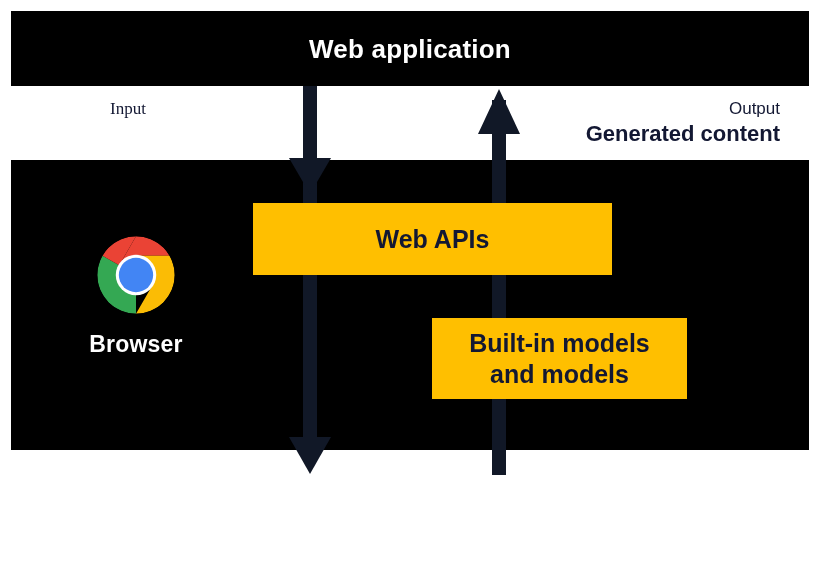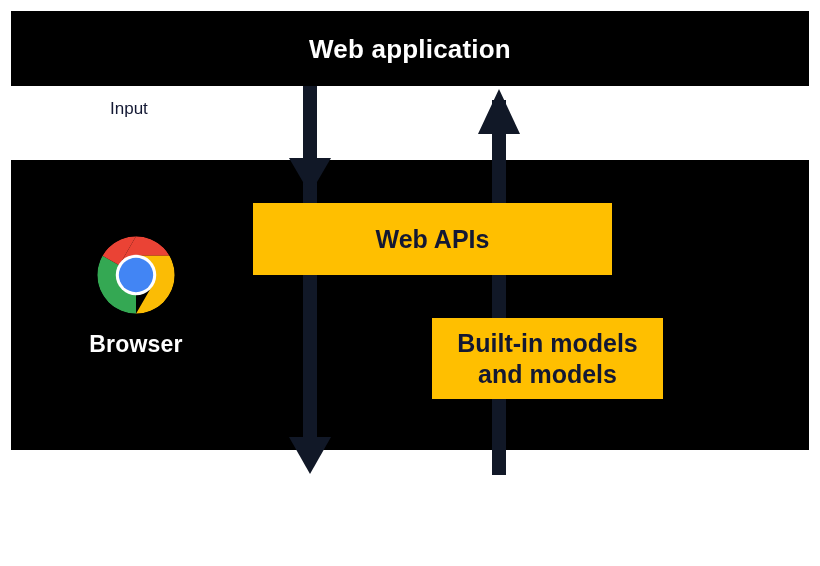--- a/index.html
+++ b/index.html
@@ -96,21 +96,21 @@
   #box-web-apis {
     left: 253px;
     top: 203px;
     width: 359px;
     height: 72px;
     font-size: 25px;
   }
   #box-builtin-models {
     left: 432px;
     top: 318px;
-    width: 231px;
+    width: 255px;
     height: 81px;
     font-size: 25px;
   }
 
   
   #arrows {
     position: absolute;
     left: 0;
     top: 0;
     width: 820px;
@@ -122,20 +122,21 @@
   
   .io-label {
     position: absolute;
     color: #131833;
     line-height: 1.25;
   }
   #io-input {
     left: 110px;
     top: 98px;
     text-align: center;
+    font-family: Liberation Serif, serif;
   }
   #io-output {
     right: 40px;
     top: 98px;
     text-align: right;
   }
   .io-kicker {
     font-size: 17px;
     font-weight: normal;
     display: block;
@@ -206,14 +207,18 @@
     <span>
       <span>Built-in models</span><br>
       <span>and models</span>
     </span>
   </div>
 
   <div class="io-label" id="io-input">
     <span class="io-kicker">Input</span>
   </div>
 
+  <div class="io-label" id="io-output">
+    <span class="io-kicker">Output</span>
+    <span class="io-value">Generated content</span>
+  </div>
 
 </div>
 
 </body></html>

